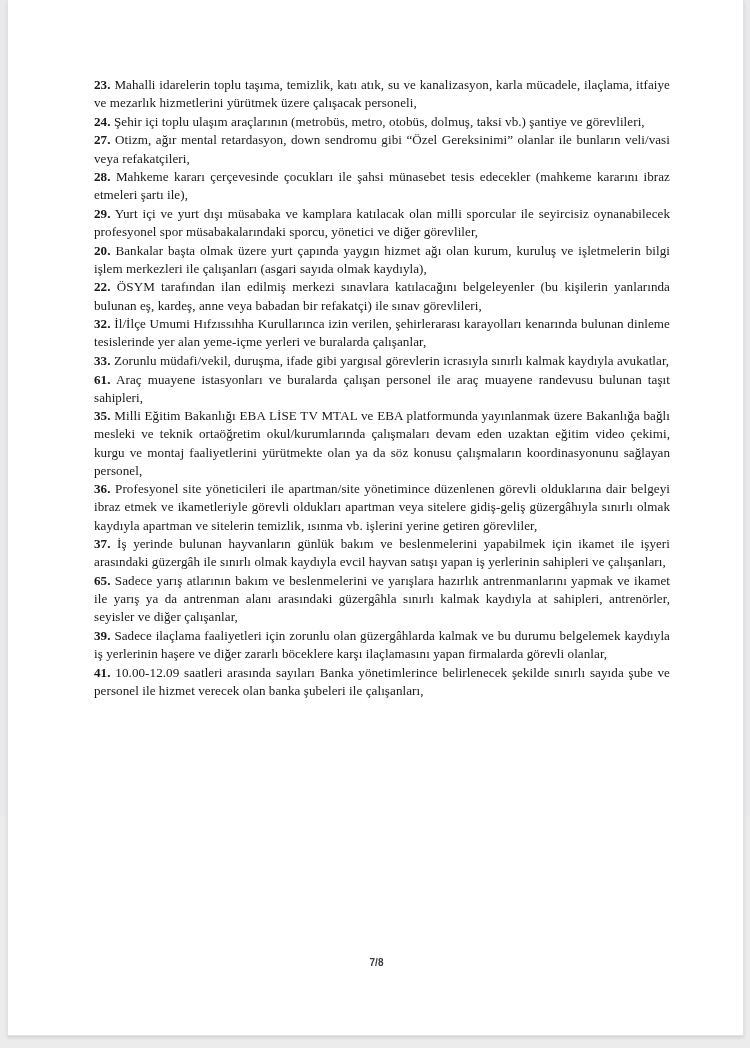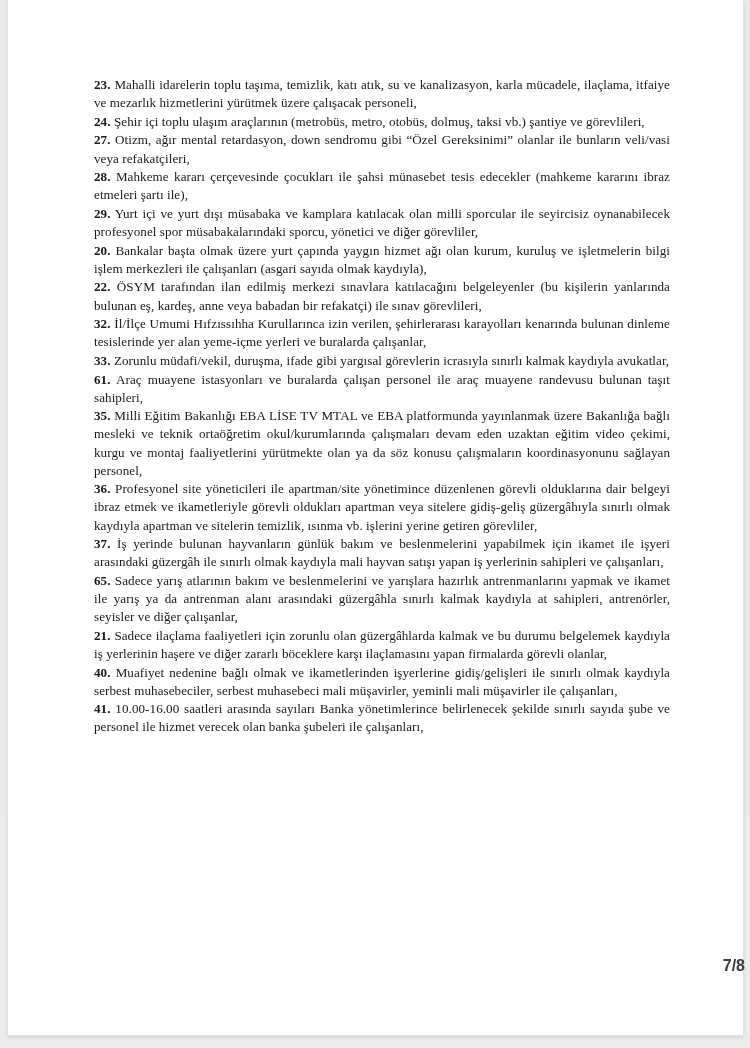--- a/index.html
+++ b/index.html
@@ -51,23 +51,23 @@
     -webkit-font-smoothing: antialiased;
   }
   .clause .num {
     font-weight: bold;
   }
   .page-number {
     position: absolute;
     left: 0;
     top: 957px;
     width: 737px;
-    text-align: right;
+    text-align: center;
     font-family: "Liberation Sans", "DejaVu Sans", sans-serif;
-    font-size: 16px;
+    font-size: 10px;
     font-weight: bold;
     color: #3a3a3f;
   }
 </style>
 </head>
 <body>
 
 <div class="page-shadow-wrap">
   <div class="page">
 
@@ -78,23 +78,22 @@
         <p class="clause"><span class="num">27.</span> <span>Otizm, ağır mental retardasyon, down sendromu gibi “Özel Gereksinimi” olanlar ile bunların veli/vasi veya refakatçileri,</span></p>
         <p class="clause"><span class="num">28.</span> <span>Mahkeme kararı çerçevesinde çocukları ile şahsi münasebet tesis edecekler (mahkeme kararını ibraz etmeleri şartı ile),</span></p>
         <p class="clause"><span class="num">29.</span> <span>Yurt içi ve yurt dışı müsabaka ve kamplara katılacak olan milli sporcular ile seyircisiz oynanabilecek profesyonel spor müsabakalarındaki sporcu, yönetici ve diğer görevliler,</span></p>
         <p class="clause"><span class="num">20.</span> <span>Bankalar başta olmak üzere yurt çapında yaygın hizmet ağı olan kurum, kuruluş ve işletmelerin bilgi işlem merkezleri ile çalışanları (asgari sayıda olmak kaydıyla),</span></p>
         <p class="clause"><span class="num">22.</span> <span>ÖSYM tarafından ilan edilmiş merkezi sınavlara katılacağını belgeleyenler (bu kişilerin yanlarında bulunan eş, kardeş, anne veya babadan bir refakatçi) ile sınav görevlileri,</span></p>
         <p class="clause"><span class="num">32.</span> <span>İl/İlçe Umumi Hıfzıssıhha Kurullarınca izin verilen, şehirlerarası karayolları kenarında bulunan dinleme tesislerinde yer alan yeme-içme yerleri ve buralarda çalışanlar,</span></p>
         <p class="clause"><span class="num">33.</span> <span>Zorunlu müdafi/vekil, duruşma, ifade gibi yargısal görevlerin icrasıyla sınırlı kalmak kaydıyla avukatlar,</span></p>
         <p class="clause"><span class="num">61.</span> <span>Araç muayene istasyonları ve buralarda çalışan personel ile araç muayene randevusu bulunan taşıt sahipleri,</span></p>
         <p class="clause"><span class="num">35.</span> <span>Milli Eğitim Bakanlığı EBA LİSE TV MTAL ve EBA platformunda yayınlanmak üzere Bakanlığa bağlı mesleki ve teknik ortaöğretim okul/kurumlarında çalışmaları devam eden uzaktan eğitim video çekimi, kurgu ve montaj faaliyetlerini yürütmekte olan ya da söz konusu çalışmaların koordinasyonunu sağlayan personel,</span></p>
         <p class="clause"><span class="num">36.</span> <span>Profesyonel site yöneticileri ile apartman/site yönetimince düzenlenen görevli olduklarına dair belgeyi ibraz etmek ve ikametleriyle görevli oldukları apartman veya sitelere gidiş-geliş güzergâhıyla sınırlı olmak kaydıyla apartman ve sitelerin temizlik, ısınma vb. işlerini yerine getiren görevliler,</span></p>
-        <p class="clause"><span class="num">37.</span> <span>İş yerinde bulunan hayvanların günlük bakım ve beslenmelerini yapabilmek için ikamet ile işyeri arasındaki güzergâh ile sınırlı olmak kaydıyla mali hayvan satışı yapan iş yerlerinin sahipleri ve çalışanları,</span></p>
+        <p class="clause"><span class="num">37.</span> <span>İş yerinde bulunan hayvanların günlük bakım ve beslenmelerini yapabilmek için ikamet ile işyeri arasındaki güzergâh ile sınırlı olmak kaydıyla evcil hayvan satışı yapan iş yerlerinin sahipleri ve çalışanları,</span></p>
         <p class="clause"><span class="num">65.</span> <span>Sadece yarış atlarının bakım ve beslenmelerini ve yarışlara hazırlık antrenmanlarını yapmak ve ikamet ile yarış ya da antrenman alanı arasındaki güzergâhla sınırlı kalmak kaydıyla at sahipleri, antrenörler, seyisler ve diğer çalışanlar,</span></p>
-        <p class="clause"><span class="num">21.</span> <span>Sadece ilaçlama faaliyetleri için zorunlu olan güzergâhlarda kalmak ve bu durumu belgelemek kaydıyla iş yerlerinin haşere ve diğer zararlı böceklere karşı ilaçlamasını yapan firmalarda görevli olanlar,</span></p>
-        <p class="clause"><span class="num">40.</span> <span>Muafiyet nedenine bağlı olmak ve ikametlerinden işyerlerine gidiş/gelişleri ile sınırlı olmak kaydıyla serbest muhasebeciler, serbest muhasebeci mali müşavirler, yeminli mali müşavirler ile çalışanları,</span></p>
-        <p class="clause"><span class="num">41.</span> <span>10.00-16.00 saatleri arasında sayıları Banka yönetimlerince belirlenecek şekilde sınırlı sayıda şube ve personel ile hizmet verecek olan banka şubeleri ile çalışanları,</span></p>
+        <p class="clause"><span class="num">39.</span> <span>Sadece ilaçlama faaliyetleri için zorunlu olan güzergâhlarda kalmak ve bu durumu belgelemek kaydıyla iş yerlerinin haşere ve diğer zararlı böceklere karşı ilaçlamasını yapan firmalarda görevli olanlar,</span></p>
+        <p class="clause"><span class="num">41.</span> <span>10.00-12.09 saatleri arasında sayıları Banka yönetimlerince belirlenecek şekilde sınırlı sayıda şube ve personel ile hizmet verecek olan banka şubeleri ile çalışanları,</span></p>
       </div>
 
     <div class="page-number">7/8</div>
 
   </div>
 </div>
 
 </body></html>

